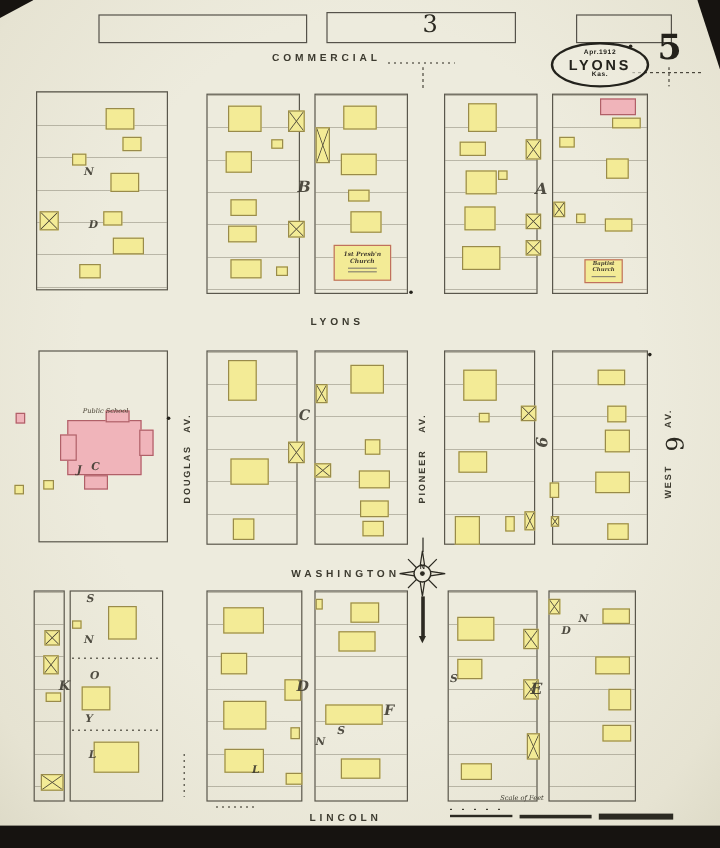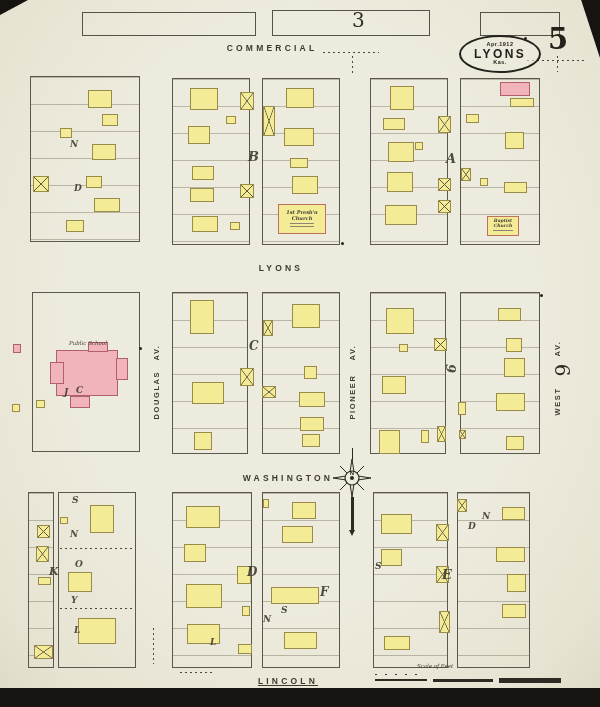--- a/index.html
+++ b/index.html
@@ -246,21 +246,21 @@
 
     <div id="stamp">
       <span class="s1">Apr.1912</span>
       <span class="s2">LYONS</span>
       <span class="s3">Kas.</span>
     </div>
 
     <div class="street" style="left:216px;top:43px;width:112px;">COMMERCIAL</div>
     <div class="street" style="left:250px;top:263px;width:62px;">LYONS</div>
     <div class="street" style="left:240px;top:473px;width:96px;">WASHINGTON</div>
-    <div class="street" style="left:248px;top:676px;width:80px;text-decoration:underline;">LINCOLN</div>
+    <div class="street" style="left:248px;top:676px;width:80px;">LINCOLN</div>
 
     <div class="avenue" style="left:118px;top:376px;">
       <span>DOUGLAS</span>
       <span>AV.</span>
     </div>
     <div class="avenue" style="left:314px;top:376px;">
       <span>PIONEER</span>
       <span>AV.</span>
     </div>
     <div class="avenue" style="left:519px;top:372px;">

